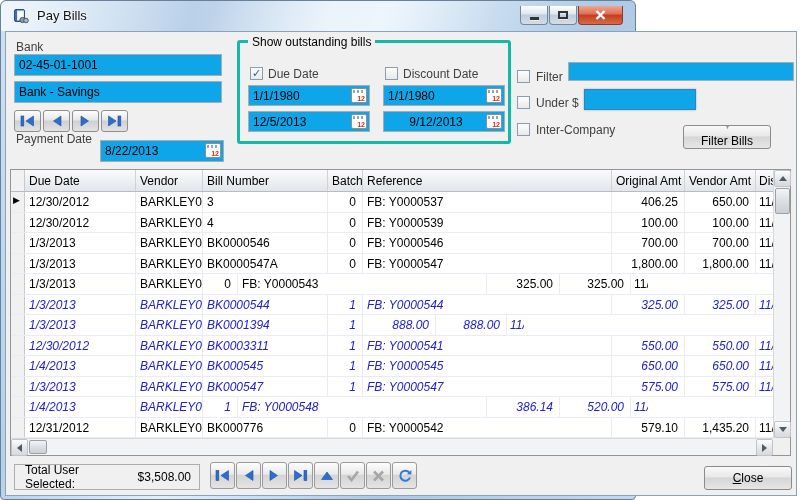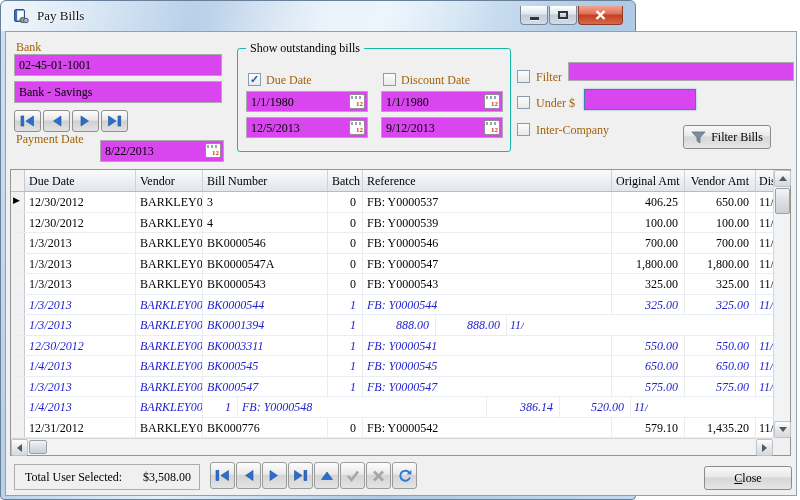--- a/index.html
+++ b/index.html
@@ -2,42 +2,42 @@
 <html style="--selcolor: #2121cd;"><head>
 <meta charset="utf-8">
 <style>
   * { margin:0; padding:0; box-sizing:border-box; }
   html,body { width:800px; height:500px; overflow:hidden; }
   body { font-family:"Liberation Sans","DejaVu Sans",sans-serif; font-size:12px; color:#000; }
 
   
   .window { position:relative; width:636px; height:500px;
     background:linear-gradient(115deg,#cfe2f4 0%,#b7cfe8 25%,#e3f0fb 45%,#aec9e4 70%,#c2d8ee 100%);
-    border:1px solid #68809a; border-radius:6px 6px 4px 4px;font-family:Liberation Serif, serif; }
+    border:1px solid #68809a; border-radius:6px 6px 4px 4px; }
   .titlebar { position:absolute; left:0; top:0; right:0; height:30px; border-radius:6px 6px 0 0;
     background:linear-gradient(100deg,rgba(255,255,255,.7) 0%,rgba(255,255,255,0) 30%,rgba(255,255,255,.55) 52%,rgba(255,255,255,0) 78%); }
   .title-icon { position:absolute; left:12px; top:7px; width:16px; height:16px; }
   .title-text { position:absolute; left:36px; top:7px; font-size:13px; color:#111;
     text-shadow:0 0 4px #fff,0 0 2px #fff; }
   .winbtns { position:absolute; top:5px; right:12px; display:flex; }
   .winbtn { height:19px; border:1px solid #77879b; border-top:none; border-radius:0 0 4px 4px;
     display:flex; align-items:center; justify-content:center; margin-left:1px;
     background:linear-gradient(#ffffff, #dde6ef 45%, #bfccda 50%, #d3dde8); }
   .winbtn.min,.winbtn.max { width:28px; }
   .winbtn.close { width:45px; border-color:#8c3a2b;
     background:linear-gradient(#f0a590,#dd6f54 45%,#c23d23 50%,#d96a44); }
   .glyph-min { width:9px; height:3px; background:#333; margin-top:7px; box-shadow:0 1px 0 rgba(255,255,255,.6); }
   .glyph-max { width:10px; height:8px; border:2px solid #333; background:transparent; box-shadow:0 1px 0 rgba(255,255,255,.5); }
 
   
   .client { position:absolute; left:4px; top:30px; width:792px; height:465px;
     background:#f0f0f0; border:1px solid #8fa1b4; }
 
-  .lbl { position:absolute; color:#a16207; }
-  .tbox { position:absolute; background:#d946ef; border:1px solid #ababab;
+  .lbl { position:absolute; color:#404040; }
+  .tbox { position:absolute; background:#0ea5e9; border:1px solid #ababab;
     padding:3px 13px 0 4px; overflow:hidden; white-space:nowrap; }
   .tbox.focused { border-color:#3c7fb1; box-shadow:0 0 2px #7ab3dc; }
   .datebox { padding-right:20px; }
   .cal-icon { position:absolute; right:2px; top:2px; width:16px; height:15px;
     background:#fff; border:1px solid #8f8f8f; border-radius:2px; }
   .cal-icon::before { content:""; position:absolute; left:1px; right:1px; top:1px; height:3px;
     background:repeating-linear-gradient(90deg,#9aa4ae 0 2px,#fff 2px 4px); }
   .cal-icon::after { content:"12"; position:absolute; right:1px; bottom:0px;
     font-size:7px; font-weight:bold; color:#d22d12; }
 
@@ -45,28 +45,28 @@
     border:1px solid #8a9cb2; text-align:center; line-height:11px; font-size:11px;
     font-weight:bold; color:#2d5a9e; }
 
   
   .recnav { position:absolute; left:8px; top:78px; display:flex; }
   .navbtn { width:27px; height:22px; margin-right:2px; border:1px solid #8f8f8f; border-radius:3px;
     background:linear-gradient(#fefefe,#e7e7e7 45%,#d0d0d0 50%,#e2e2e2);
     display:flex; align-items:center; justify-content:center; }
 
   
-  .groupbox { position:absolute; left:231px; top:16px; width:274px; height:104px;
-    border:1px solid #14b8a6; border-radius:3px; }
+  .groupbox { position:absolute; left:231px; top:8px; width:274px; height:104px;
+    border:3px solid #14b8a6; border-radius:3px; }
   .groupbox-title { position:absolute; left:8px; top:-8px; background:#f0f0f0; padding:0 4px; }
 
   
   .btn { position:absolute; border:1px solid #8b8b8b; border-radius:3px;
     background:linear-gradient(#f9f9f9,#e8e8e8 45%,#d6d6d6 50%,#e6e6e6);
-    display:flex; align-items:center; justify-content:center; gap:5px; font-size:12px; }
+    display:flex; align-items:center; justify-content:center; gap:5px; font-size:12px;flex-direction:column; }
 
   
   .grid { position:absolute; left:4px; top:137px; width:781px; height:287px;
     border:1px solid #949494; background:#fff; }
   .ghead { display:flex; height:22px;
     background:linear-gradient(#fafbfc,#eef1f5 45%,#e1e6ec); border-bottom:1px solid #b8bcc2; }
   .hc { border-right:1px solid #cfd3d9; padding:4px 4px 0 4px; overflow:hidden; white-space:nowrap; }
   .gbody { height:246px; overflow:hidden; }
   .grow { display:flex; height:20.5px; border-bottom:1px solid #e6edf4; background:#fff; }
   .gc { border-right:1px solid #ececec; padding:3px 4px 0 4px; overflow:hidden; white-space:nowrap; }
@@ -188,21 +188,21 @@
       <div class="tbox datebox" style="left:8px; top:68px; width:122px; height:21px;">
         <span>12/5/2013</span>
         <span class="cal-icon"></span>
       </div>
       <span class="cb" style="left:145px; top:24px;"></span>
       <span class="lbl" style="left:163px; top:24px;">Discount Date</span>
       <div class="tbox datebox" style="left:143px; top:42px; width:122px; height:21px;">
         <span>1/1/1980</span>
         <span class="cal-icon"></span>
       </div>
-      <div class="tbox datebox" style="left:143px; top:68px; width:122px; height:21px;">
+      <div class="tbox datebox" style="left:143px; top:68px; width:122px; height:21px;text-align:center;">
         <span>9/12/2013</span>
         <span class="cal-icon"></span>
       </div>
     </div>
 
     <span class="cb" style="left:511px; top:38px;"></span>
     <span class="lbl" style="left:530px; top:38px;">Filter</span>
     <div class="tbox" style="left:562px; top:30px; width:226px; height:19px;"></div>
 
     <span class="cb" style="left:511px; top:64px;"></span>
@@ -273,21 +273,20 @@
             <div class="gc w-batch num">0</div>
             <div class="gc w-ref">FB: Y0000547</div>
             <div class="gc w-orig num">1,800.00</div>
             <div class="gc w-bal num">1,800.00</div>
             <div class="gc w-disc">11/</div>
           </div>
           <div class="grow">
             <div class="gc w-sel"></div>
             <div class="gc w-due">1/3/2013</div>
             <div class="gc w-vendor">BARKLEY001</div>
-            <div class="gc w-bill">BK0000543</div>
             <div class="gc w-batch num">0</div>
             <div class="gc w-ref">FB: Y0000543</div>
             <div class="gc w-orig num">325.00</div>
             <div class="gc w-bal num">325.00</div>
             <div class="gc w-disc">11/</div>
           </div>
           <div class="grow selrow">
             <div class="gc w-sel"></div>
             <div class="gc w-due">1/3/2013</div>
             <div class="gc w-vendor">BARKLEY001</div>

